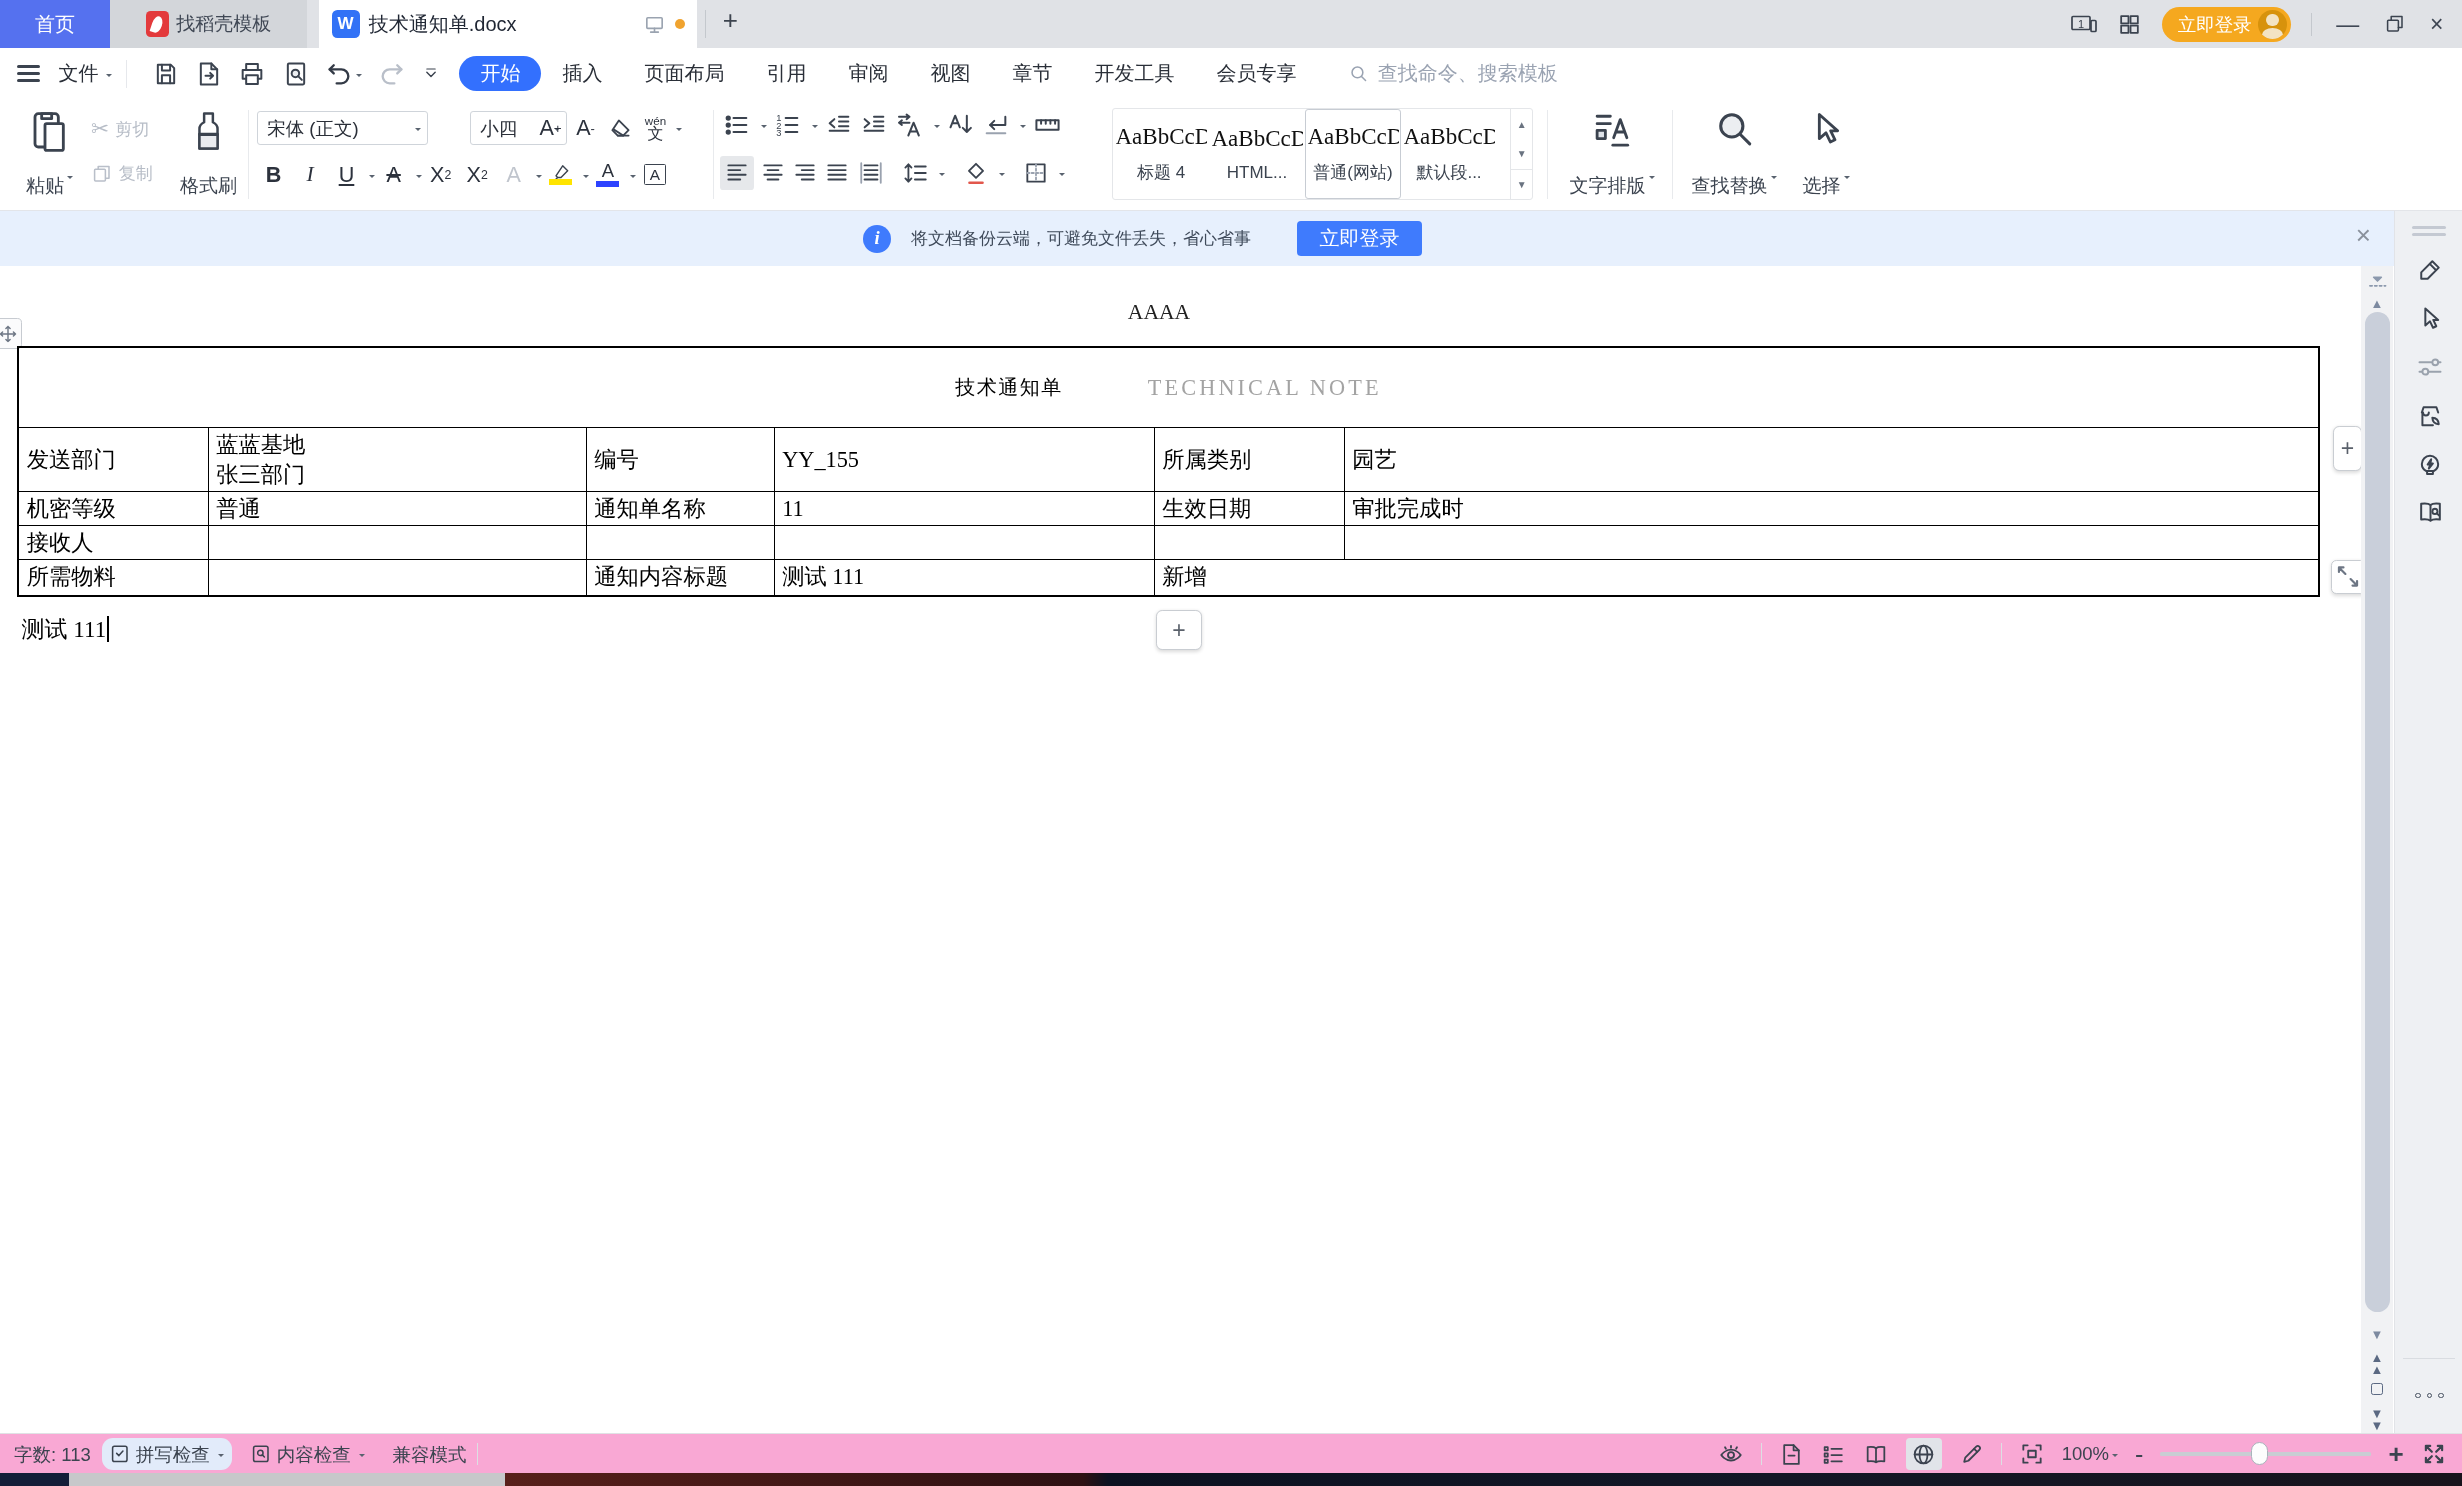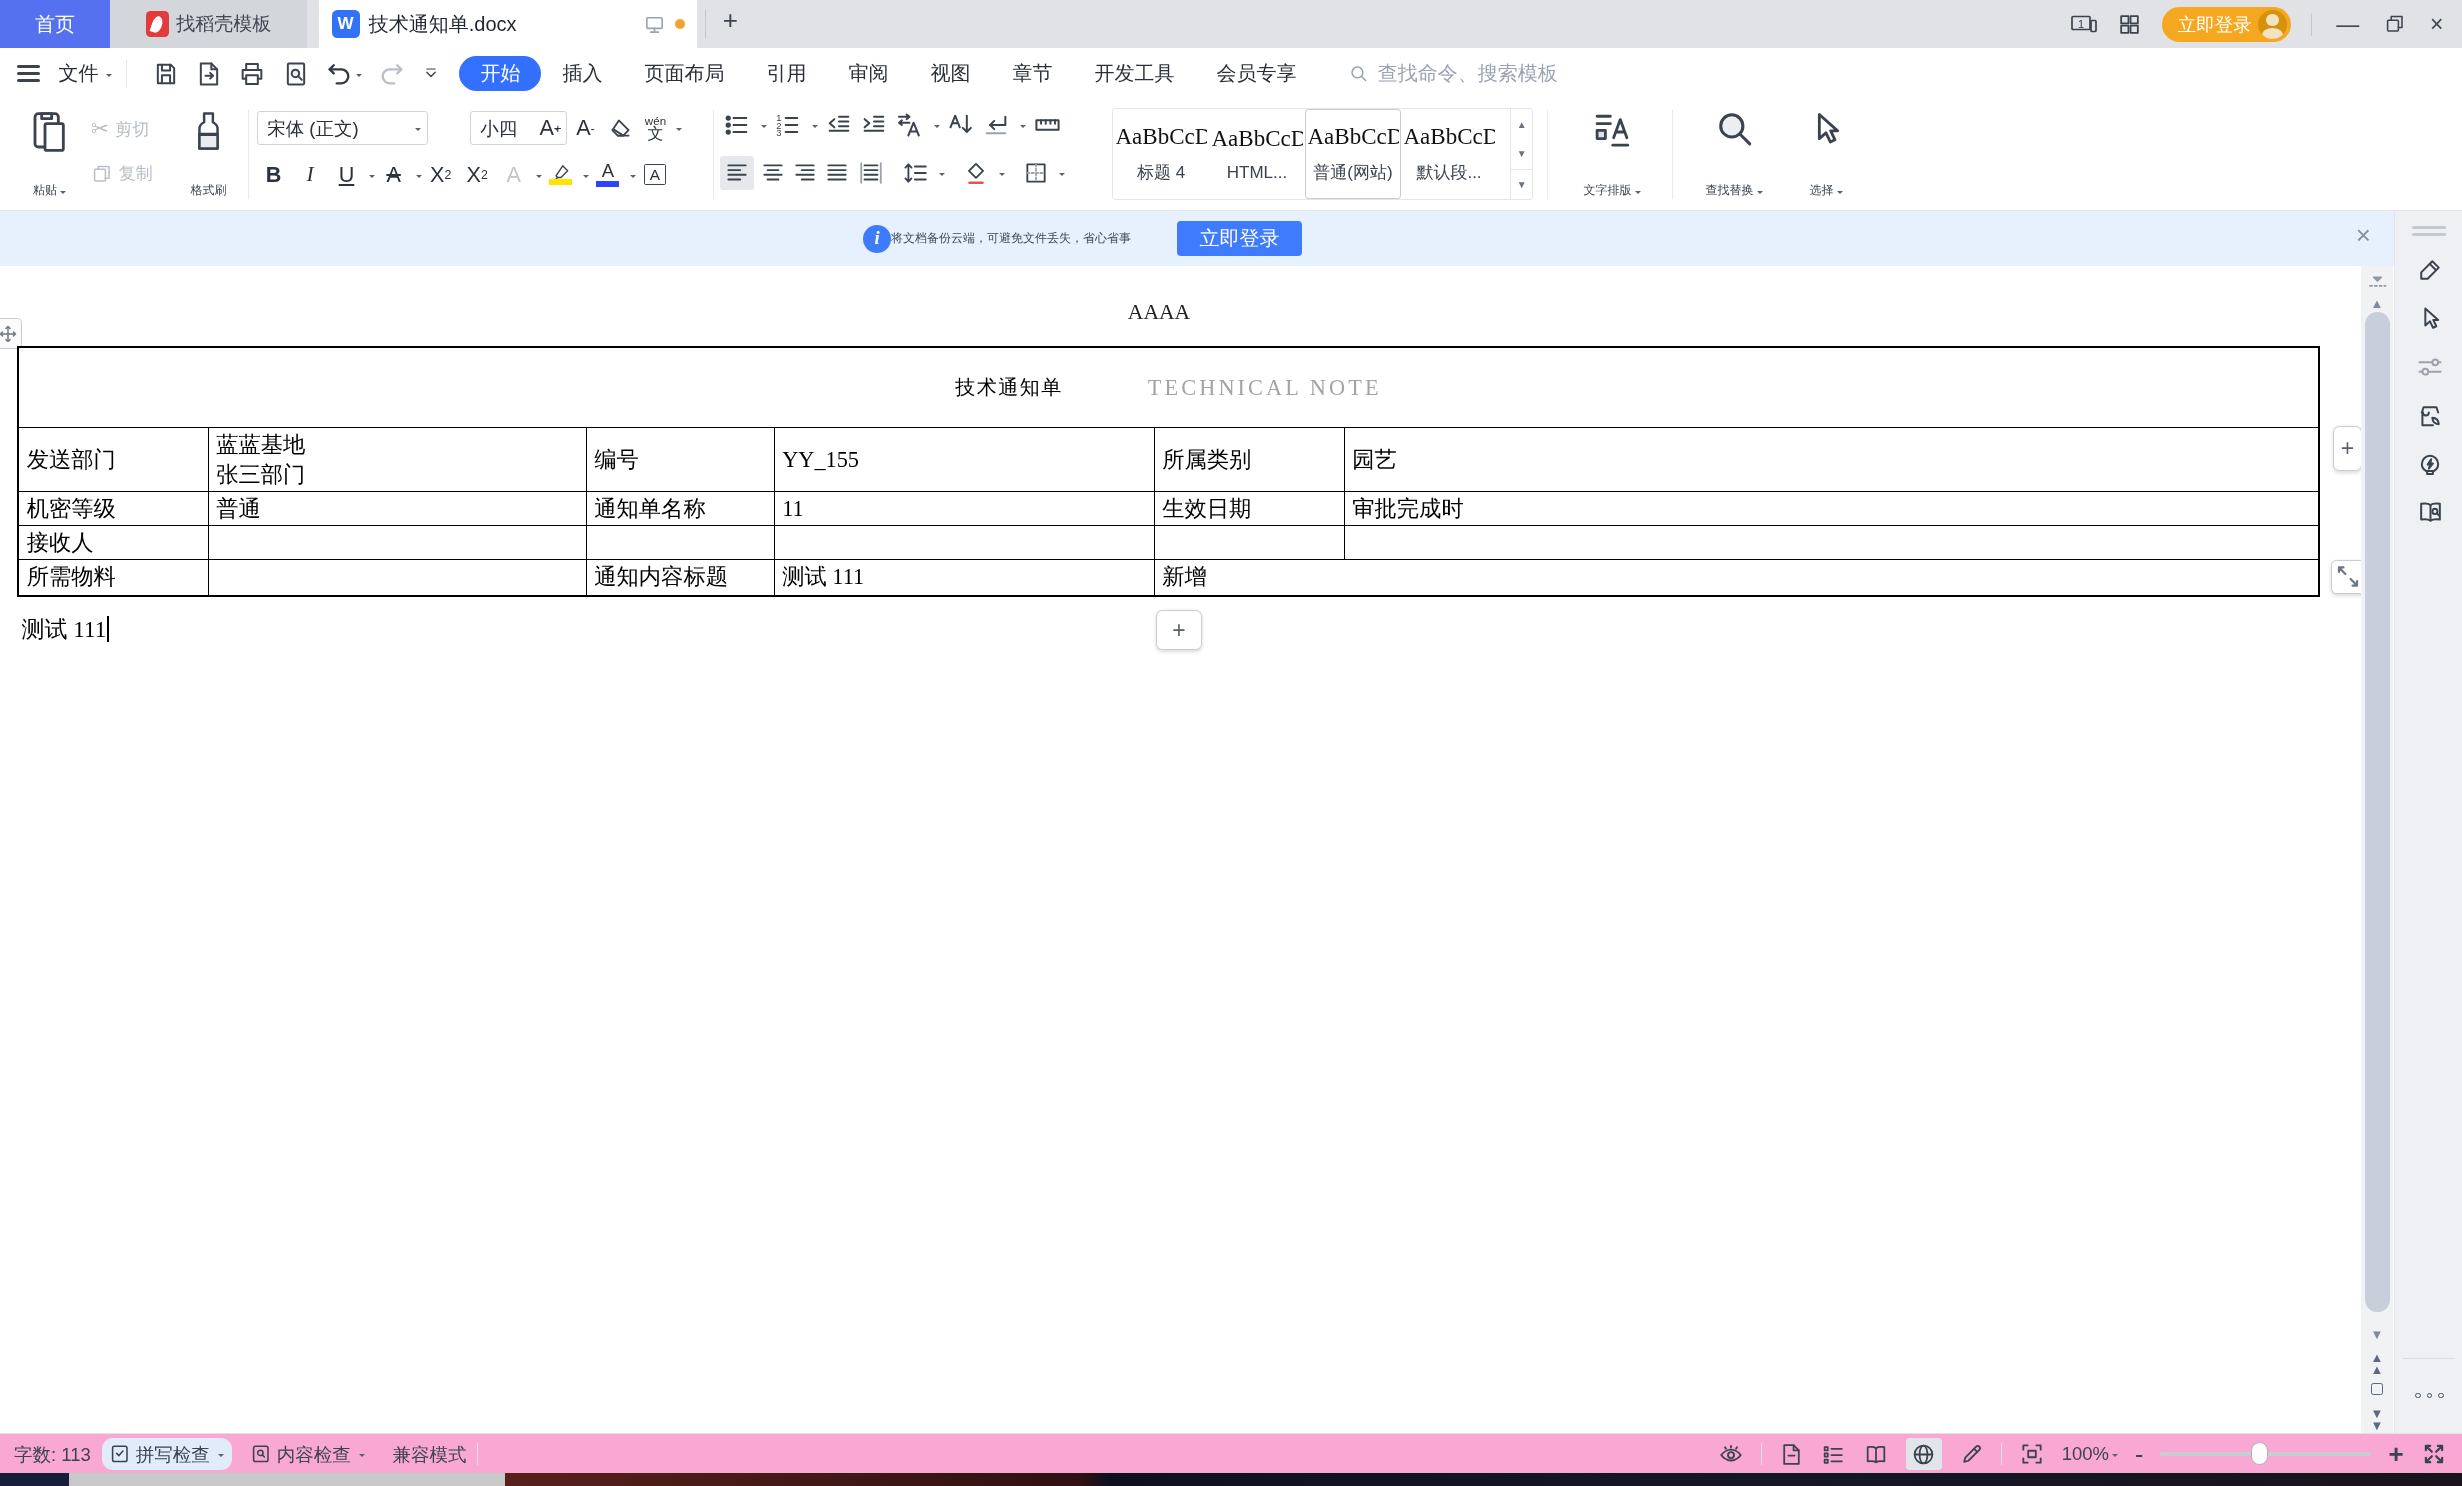--- a/index.html
+++ b/index.html
@@ -41,39 +41,39 @@
   .menu-items{display:flex;align-items:center;margin-left:10.8px;}
   .mi{padding:0 21px;height:35px;display:flex;align-items:center;border-radius:17.7px;}
   .mi.active{background:#3370fe;color:#fff;}
   .mb-search{display:flex;align-items:center;gap:7.7px;color:#9aa3b2;margin-left:31px;}
   .menubar-right{position:absolute;right:0;top:48px;height:51px;display:flex;align-items:center;gap:20px;padding-right:18.5px;font-size:19px;color:#3b434f;}
   .mr-item{display:flex;align-items:center;gap:6.2px;}
 
   
   .ribbon{left:0;top:99px;width:2462px;height:112px;background:#fff;border-bottom:0.8px solid #e3e5e9;}
   .vdiv{position:absolute;top:10.8px;width:0.8px;height:89px;background:#e8eaed;}
-  .rlabel{font-size:12px;color:#3b434f;display:flex;align-items:center;justify-content:center;}
+  .rlabel{font-size:19px;color:#3b434f;display:flex;align-items:flex-start;justify-content:center;}
   .bigbtn{position:absolute;display:flex;flex-direction:column;align-items:center;justify-content:space-between;height:91px;top:9.2px;}
   .smallrow{display:flex;align-items:center;gap:6.2px;font-size:17px;color:#b7bdc7;}
   .combo{border:0.8px solid #cfd4da;border-radius:3.1px;height:34px;display:flex;align-items:center;padding:0 6.2px 0 9.2px;font-size:18.5px;color:#2a2f38;justify-content:space-between;}
   .fbtn{height:37px;min-width:35px;display:flex;align-items:center;justify-content:center;font-size:21.6px;color:#2c323d;}
   .serif{font-family:"Liberation Serif","DejaVu Serif",serif;}
   .ubar{display:inline-block;width:23px;height:6.2px;margin-top:-1.5px;}
   .stylebox{position:absolute;left:1112px;top:9.2px;width:421px;height:92px;border:0.8px solid #e4e6e9;border-radius:3.1px;display:flex;}
   .stylecard{width:96px;display:flex;flex-direction:column;align-items:center;justify-content:center;gap:10.8px;border-radius:3.1px;}
   .stylecard .sample{font-family:"Liberation Serif","DejaVu Serif",serif;font-size:23px;color:#111;white-space:nowrap;overflow:hidden;max-width:91px;}
   .stylecard .sname{font-size:17px;color:#3b434f;white-space:nowrap;}
   .stylecard.sel{border:0.8px solid #c7ccd3;background:#fff;}
   .stylectrl{margin-left:auto;width:21.6px;border-left:0.8px solid #e4e6e9;display:flex;flex-direction:column;}
   .stylectrl div{flex:1;display:flex;align-items:center;justify-content:center;font-size:10px;color:#6a7380;}
 
   
   .banner{left:0;top:211px;width:2394px;height:55px;background:#e7f0fd;display:flex;align-items:center;}
   .baninfo{width:28px;height:28px;border-radius:50%;background:#3f7bfd;color:#fff;font-size:18.5px;font-weight:bold;display:flex;align-items:center;justify-content:center;margin-left:863px;font-family:"Liberation Serif",serif;font-style:italic;}
-  .bantext{font-size:12px;color:#3f4a5a;}
+  .bantext{font-size:17px;color:#3f4a5a;margin-left:20px;}
   .banbtn{margin-left:46px;background:#3f7bfd;color:#fff;font-size:20px;border-radius:3.9px;width:125px;height:35px;display:flex;align-items:center;justify-content:center;}
   .banclose{position:absolute;right:23px;font-size:26px;color:#8a919c;top:9.2px;}
 
   
   .docarea{left:0;top:266px;width:2099px;height:1167px;background:#fff;}
   .movehandle{position:absolute;left:-12.3px;top:52px;width:34px;height:31px;border:1.2px solid #c7cbd1;border-radius:4.6px;background:#fbfbfc;display:flex;align-items:center;justify-content:flex-end;padding-right:2.3px;}
   .para-top{position:absolute;left:0;top:34px;width:2318px;text-align:center;font-size:21.6px;color:#222;font-family:"Liberation Serif","DejaVu Serif",serif;}
   table.doctable{position:absolute;left:17px;top:80px;width:2301px;border-collapse:collapse;table-layout:fixed;
     font-family:"Liberation Serif","DejaVu Serif",serif;}
   table.doctable td{border:1.9px solid #000;padding:1.5px 3.1px 1.5px 7.7px;font-size:22.3px;color:#000;vertical-align:middle;overflow:hidden;white-space:pre-line;}

